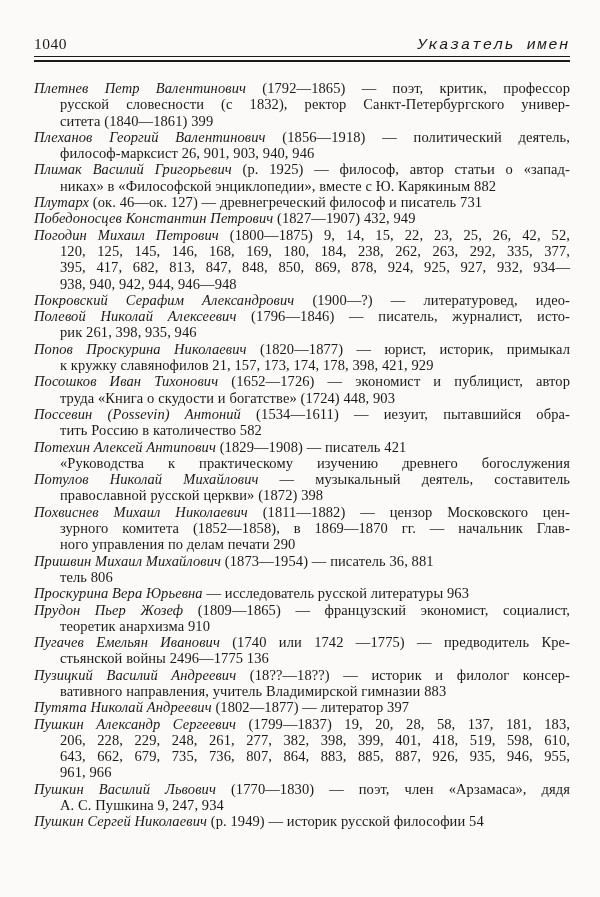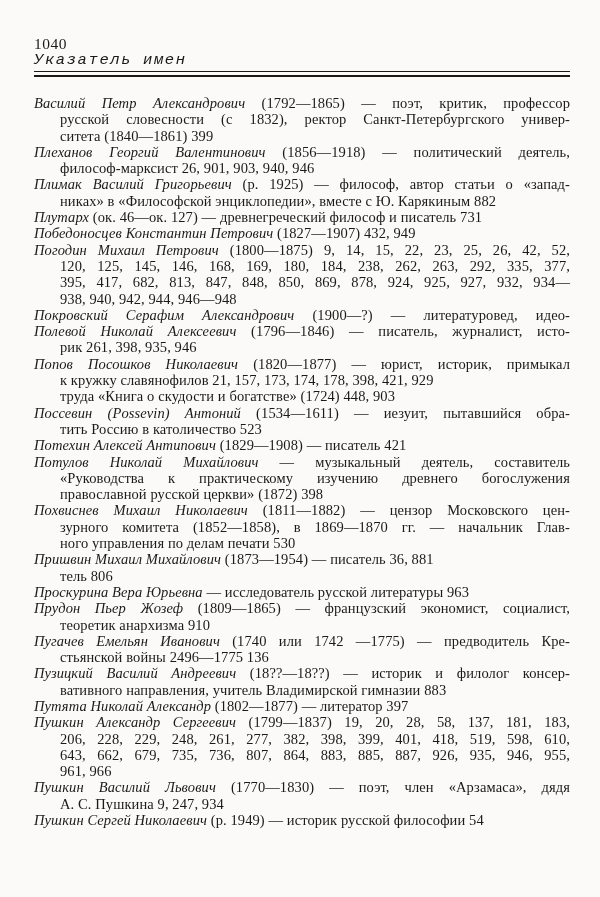--- a/index.html
+++ b/index.html
@@ -10,21 +10,21 @@
   body{
     width:600px;height:897px;overflow:hidden;
     background:var(--paper);
     font-family:"Liberation Serif","DejaVu Serif",serif;
     color:var(--ink);
   }
   .page{width:600px;height:897px;position:relative;}
   .header{
     display:flex;justify-content:space-between;align-items:baseline;
     margin:36px 30px 0 34px;
-    font-size:15.5px;line-height:16px;flex-direction:column;
+    font-size:15.5px;line-height:16px;
   }
   .page-num{letter-spacing:0.5px;}
   .htitle{font-style:italic;letter-spacing:1.6px;font-family:Liberation Mono, monospace;}
   .rule{
     margin:3px 30px 0 34px;
     height:3px;
     border-top:1.3px solid var(--ink);
     border-bottom:2.8px solid var(--ink);
   }
   .entries{
@@ -46,21 +46,21 @@
 <body>
 
 <div class="page">
   <div class="header">
     <span class="page-num">1040</span>
     <span class="htitle">Указатель имен</span>
   </div>
   <div class="rule"></div>
   <div class="entries">
       <div class="entry">
-        <div class="line first jfill"><span class="name">Василий Петр Александрович</span> (1792—1865) — поэт, критик, профессор</div>
+        <div class="line first jfill"><span class="name">Плетнев Петр Валентинович</span> (1792—1865) — поэт, критик, профессор</div>
         <div class="line cont jfill">русской словесности (с 1832), ректор Санкт-Петербургского универ-</div>
         <div class="line cont">ситета (1840—1861) 399</div>
       </div>
       <div class="entry">
         <div class="line first jfill"><span class="name">Плеханов Георгий Валентинович</span> (1856—1918) — политический деятель,</div>
         <div class="line cont">философ-марксист  26, 901, 903, 940, 946</div>
       </div>
       <div class="entry">
         <div class="line first jfill"><span class="name">Плимак Василий Григорьевич</span> (р. 1925) — философ, автор статьи о «запад-</div>
         <div class="line cont">никах» в «Философской энциклопедии», вместе с Ю. Карякиным 882</div>
@@ -78,42 +78,43 @@
         <div class="line cont">938, 940, 942, 944, 946—948</div>
       </div>
       <div class="entry">
         <div class="line first jfill"><span class="name">Покровский Серафим Александрович</span> (1900—?) — литературовед, идео-</div>
       </div>
       <div class="entry">
         <div class="line first jfill"><span class="name">Полевой Николай Алексеевич</span> (1796—1846) — писатель, журналист, исто-</div>
         <div class="line cont">рик  261, 398, 935, 946</div>
       </div>
       <div class="entry">
-        <div class="line first jfill"><span class="name">Попов Посошков Николаевич</span> (1820—1877) — юрист, историк, примыкал</div>
+        <div class="line first jfill"><span class="name">Попов Проскурина Николаевич</span> (1820—1877) — юрист, историк, примыкал</div>
         <div class="line cont">к кружку славянофилов  21, 157, 173, 174, 178, 398, 421, 929</div>
       </div>
       <div class="entry">
+        <div class="line first jfill"><span class="name">Посошков Иван Тихонович</span> (1652—1726) — экономист и публицист, автор</div>
         <div class="line cont">труда «Книга о скудости и богатстве» (1724)  448, 903</div>
       </div>
       <div class="entry">
         <div class="line first jfill"><span class="name">Поссевин (Possevin) Антоний</span> (1534—1611) — иезуит, пытавшийся обра-</div>
-        <div class="line cont">тить Россию в католичество  523</div>
+        <div class="line cont">тить Россию в католичество  582</div>
       </div>
       <div class="entry">
         <div class="line first"><span class="name">Потехин Алексей Антипович</span> (1829—1908) — писатель  421</div>
       </div>
       <div class="entry">
+        <div class="line cont jfill">«Руководства к практическому изучению древнего богослужения</div>
         <div class="line first jfill"><span class="name">Потулов Николай Михайлович</span> — музыкальный деятель, составитель</div>
-        <div class="line cont jfill">«Руководства к практическому изучению древнего богослужения</div>
         <div class="line cont">православной русской церкви» (1872)  398</div>
       </div>
       <div class="entry">
         <div class="line first jfill"><span class="name">Похвиснев Михаил Николаевич</span> (1811—1882) — цензор Московского цен-</div>
         <div class="line cont jfill">зурного комитета (1852—1858), в 1869—1870 гг. — начальник Глав-</div>
-        <div class="line cont">ного управления по делам печати  530</div>
+        <div class="line cont">ного управления по делам печати  290</div>
       </div>
       <div class="entry">
         <div class="line first"><span class="name">Пришвин Михаил Михайлович</span> (1873—1954) — писатель  36, 881</div>
       </div>
       <div class="entry">
         <div class="line cont">тель  806</div>
       </div>
       <div class="entry">
         <div class="line first"><span class="name">Проскурина Вера Юрьевна</span> — исследователь русской литературы  963</div>
       </div>
@@ -123,21 +124,21 @@
       </div>
       <div class="entry">
         <div class="line first jfill"><span class="name">Пугачев Емельян Иванович</span> (1740 или 1742 —1775) — предводитель Кре-</div>
         <div class="line cont">стьянской войны 2496—1775  136</div>
       </div>
       <div class="entry">
         <div class="line first jfill"><span class="name">Пузицкий Василий Андреевич</span> (18??—18??) — историк и филолог консер-</div>
         <div class="line cont">вативного направления, учитель Владимирской гимназии  883</div>
       </div>
       <div class="entry">
-        <div class="line first"><span class="name">Путята Николай Александр</span> (1802—1877) — литератор  397</div>
+        <div class="line first"><span class="name">Путята Николай Андреевич</span> (1802—1877) — литератор  397</div>
       </div>
       <div class="entry">
         <div class="line first jfill"><span class="name">Пушкин Александр Сергеевич</span> (1799—1837)  19, 20, 28, 58, 137, 181, 183,</div>
         <div class="line cont jfill">206, 228, 229, 248, 261, 277, 382, 398, 399, 401, 418, 519, 598, 610,</div>
         <div class="line cont jfill">643, 662, 679, 735, 736, 807, 864, 883, 885, 887, 926, 935, 946, 955,</div>
         <div class="line cont">961, 966</div>
       </div>
       <div class="entry">
         <div class="line first jfill"><span class="name">Пушкин Василий Львович</span> (1770—1830) — поэт, член «Арзамаса», дядя</div>
         <div class="line cont">А. С. Пушкина  9, 247, 934</div>

